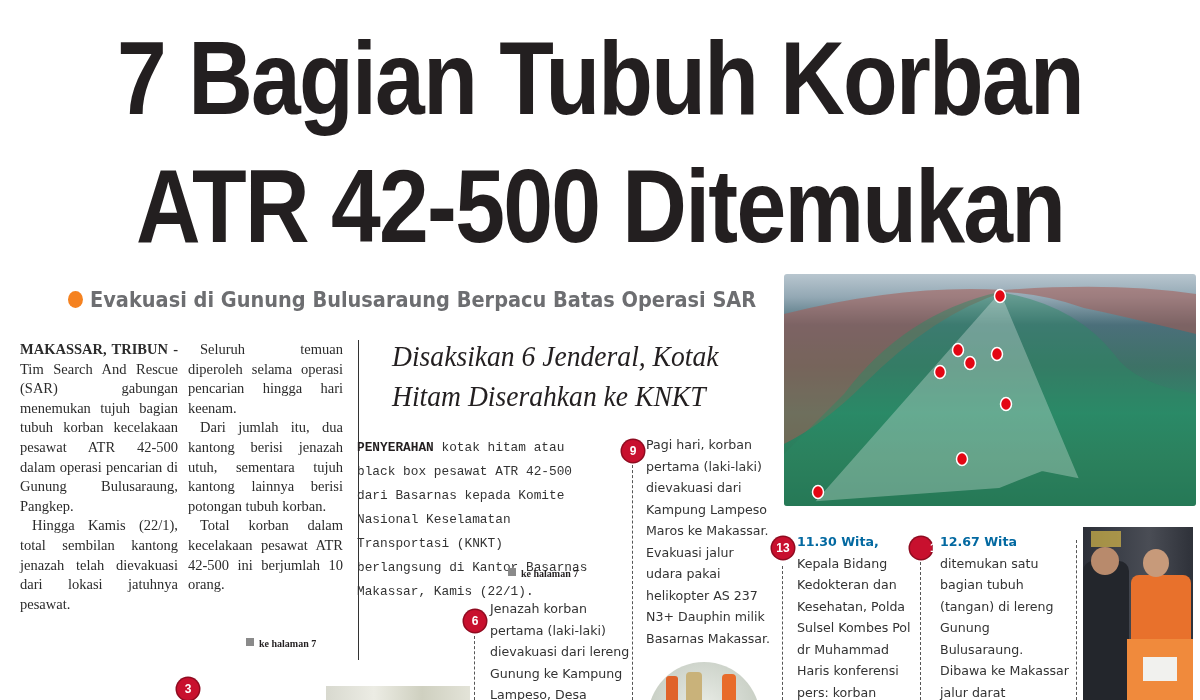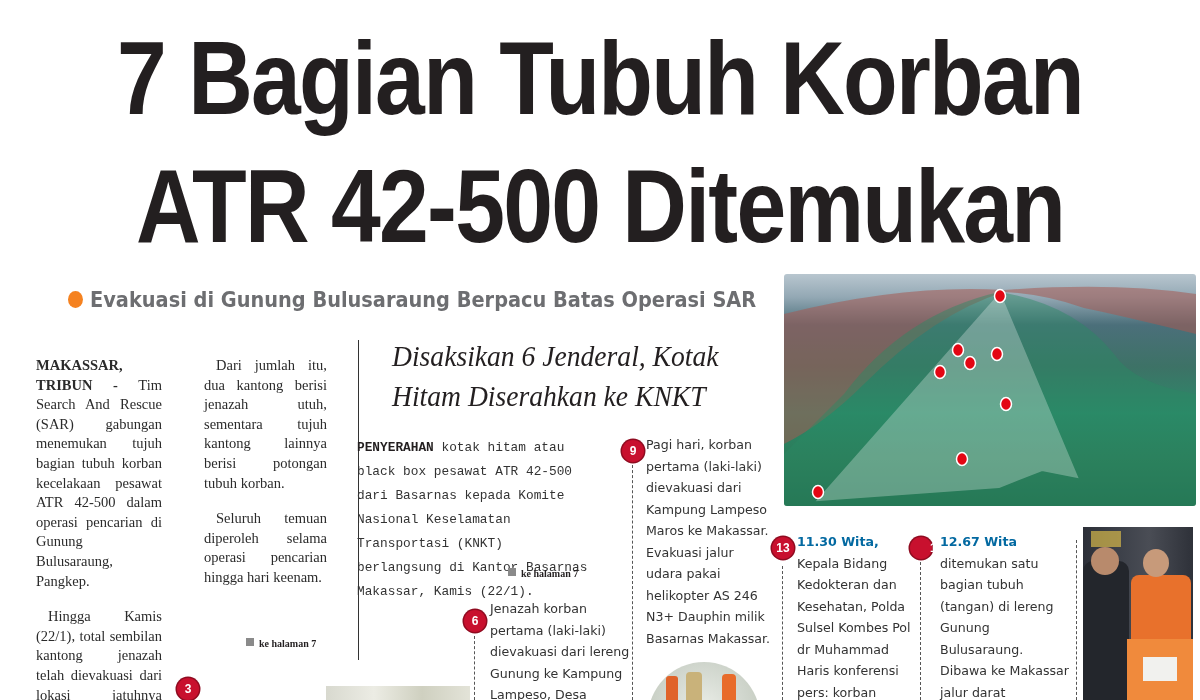--- a/index.html
+++ b/index.html
@@ -10,21 +10,21 @@
     font-family: "Liberation Sans", sans-serif; font-weight: bold; color: #231f20;
     font-size: 104px; line-height: 128px; letter-spacing: -2px; transform: scaleX(0.86); transform-origin: 600px 0; }
   .headline div { white-space: nowrap; }
 
   .subhead { position: absolute; left: 68px; top: 287px; display: flex; align-items: center; gap: 8px;
     font-family: "DejaVu Sans", sans-serif; font-weight: bold; color: #6d6e71; font-size: 22px; white-space: nowrap;
     transform: scaleX(0.88); transform-origin: 0 0; }
   .dot { width: 17px; height: 17px; border-radius: 50%; background: #f58220; display: inline-block; }
 
   .col { position: absolute; font-family: "Liberation Serif", serif; font-size: 14.5px; line-height: 19.6px; color: #2b2b2b; text-align: justify; }
-  .col p { margin: 16px; }
+  .col p { margin: 0; }
   .col p.ind { text-indent: 12px; }
   .dateline { font-weight: bold; }
   .col1 { left: 20px; top: 340px; width: 158px; }
   .col2 { left: 188px; top: 340px; width: 155px; }
   .jump { position: absolute; font-family: "Liberation Serif", serif; font-weight: bold; font-size: 10px; color: #231f20; white-space: nowrap; }
   .jump .sq { display: inline-block; width: 8px; height: 8px; background: #8a8a8a; margin-right: 5px; vertical-align: 1px; }
   .vrule { position: absolute; left: 358px; top: 340px; width: 1px; height: 320px; background: #333; }
 
   .side-title { position: absolute; left: 392px; top: 336px; width: 360px; font-family: "Liberation Serif", serif;
     font-style: italic; font-size: 30px; line-height: 40px; color: #231f20; white-space: nowrap; transform: scaleX(0.92); transform-origin: 0 0; }
@@ -60,22 +60,23 @@
 <div class="subhead">
   <span class="dot"></span>
   <span>Evakuasi di Gunung Bulusaraung Berpacu Batas Operasi SAR</span>
 </div>
 
 <div class="col col1">
   <p><span class="dateline">MAKASSAR, TRIBUN -</span> <span>Tim Search And Rescue (SAR) gabungan menemukan tujuh bagian tubuh korban kecelakaan pesawat ATR 42-500 dalam operasi pencarian di Gunung Bulusaraung, Pangkep.</span></p>
   <p class="ind">Hingga Kamis (22/1), total sembilan kantong jenazah telah dievakuasi dari lokasi jatuhnya pesawat.</p>
 </div>
 <div class="col col2">
+  <p class="ind">Seluruh temuan diperoleh selama operasi pencarian hingga hari keenam.</p>
   <p class="ind">Dari jumlah itu, dua kantong berisi jenazah utuh, sementara tujuh kantong lainnya berisi potongan tubuh korban.</p>
-  <p class="ind">Seluruh temuan diperoleh selama operasi pencarian hingga hari keenam.</p>
+  <p class="ind">Total korban dalam kecelakaan pesawat ATR 42-500 ini berjumlah 10 orang.</p>
 </div>
 <div class="jump" style="left:246px; top:638px;">
   <span class="sq"></span><span>ke halaman 7</span>
 </div>
 <div class="vrule"></div>
 
 <div class="side-title">
   <div>Disaksikan 6 Jenderal, Kotak</div>
   <div>Hitam Diserahkan ke KNKT</div>
 </div>
@@ -87,21 +88,21 @@
 </div>
 
 <div class="badge" style="left:177px; top:678px;">3</div>
 
 <div class="badge" style="left:464px; top:610px;">6</div>
 <div class="dash" style="left:474px; top:636px; height:64px;"></div>
 <div class="tl" style="left:490px; top:598px; width:140px;">Jenazah korban pertama (laki-laki) dievakuasi dari lereng Gunung ke Kampung Lampeso, Desa</div>
 <div class="dash" style="left:632px; top:460px; height:240px;"></div>
 
 <div class="badge" style="left:622px; top:440px;">9</div>
-<div class="tl" style="left:646px; top:434px; width:128px;">Pagi hari, korban pertama (laki-laki) dievakuasi dari Kampung Lampeso Maros ke Makassar. Evakuasi jalur udara pakai helikopter AS 246 N3+ Dauphin milik Basarnas Makassar.</div>
+<div class="tl" style="left:646px; top:434px; width:128px;">Pagi hari, korban pertama (laki-laki) dievakuasi dari Kampung Lampeso Maros ke Makassar. Evakuasi jalur udara pakai helikopter AS 237 N3+ Dauphin milik Basarnas Makassar.</div>
 <div class="photo-circle">
   <div style="position:absolute;left:18px;top:14px;width:12px;height:40px;background:#e0632a;border-radius:3px;"></div>
   <div style="position:absolute;left:38px;top:10px;width:16px;height:44px;background:#c9b27a;border-radius:4px;"></div>
   <div style="position:absolute;left:74px;top:12px;width:14px;height:42px;background:#e86b2a;border-radius:4px;"></div>
 </div>
 
 <div class="badge" style="left:772px; top:537px;">13</div>
 <div class="dash" style="left:782px; top:566px; height:134px;"></div>
 <div class="tl" style="left:797px; top:531px; width:118px;">
   <b>11.30 Wita,</b><span> Kepala Bidang Kedokteran dan Kesehatan, Polda Sulsel Kombes Pol dr Muhammad Haris konferensi pers: korban kedua</span>

